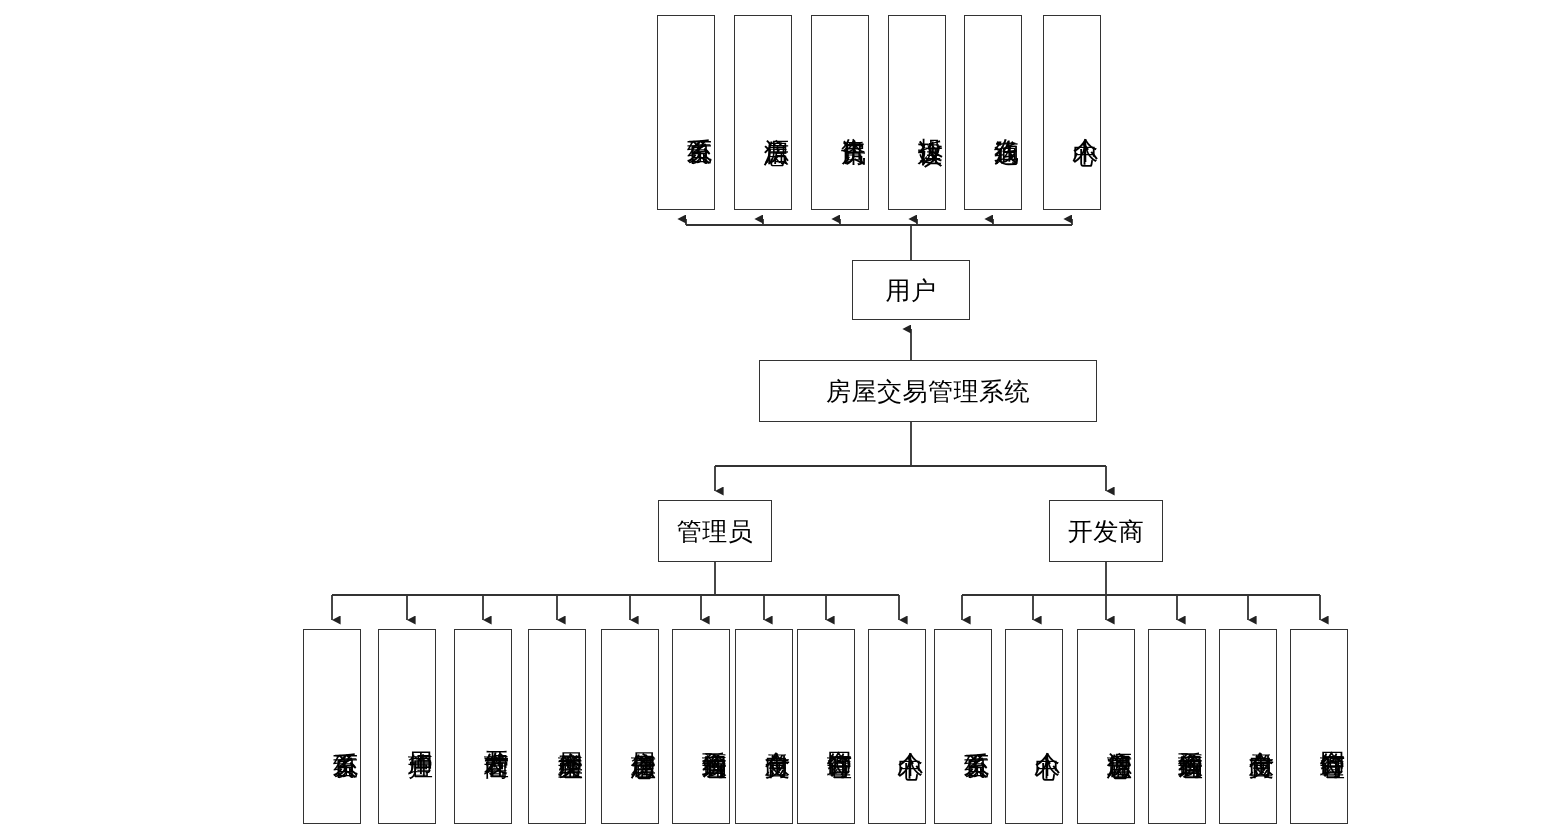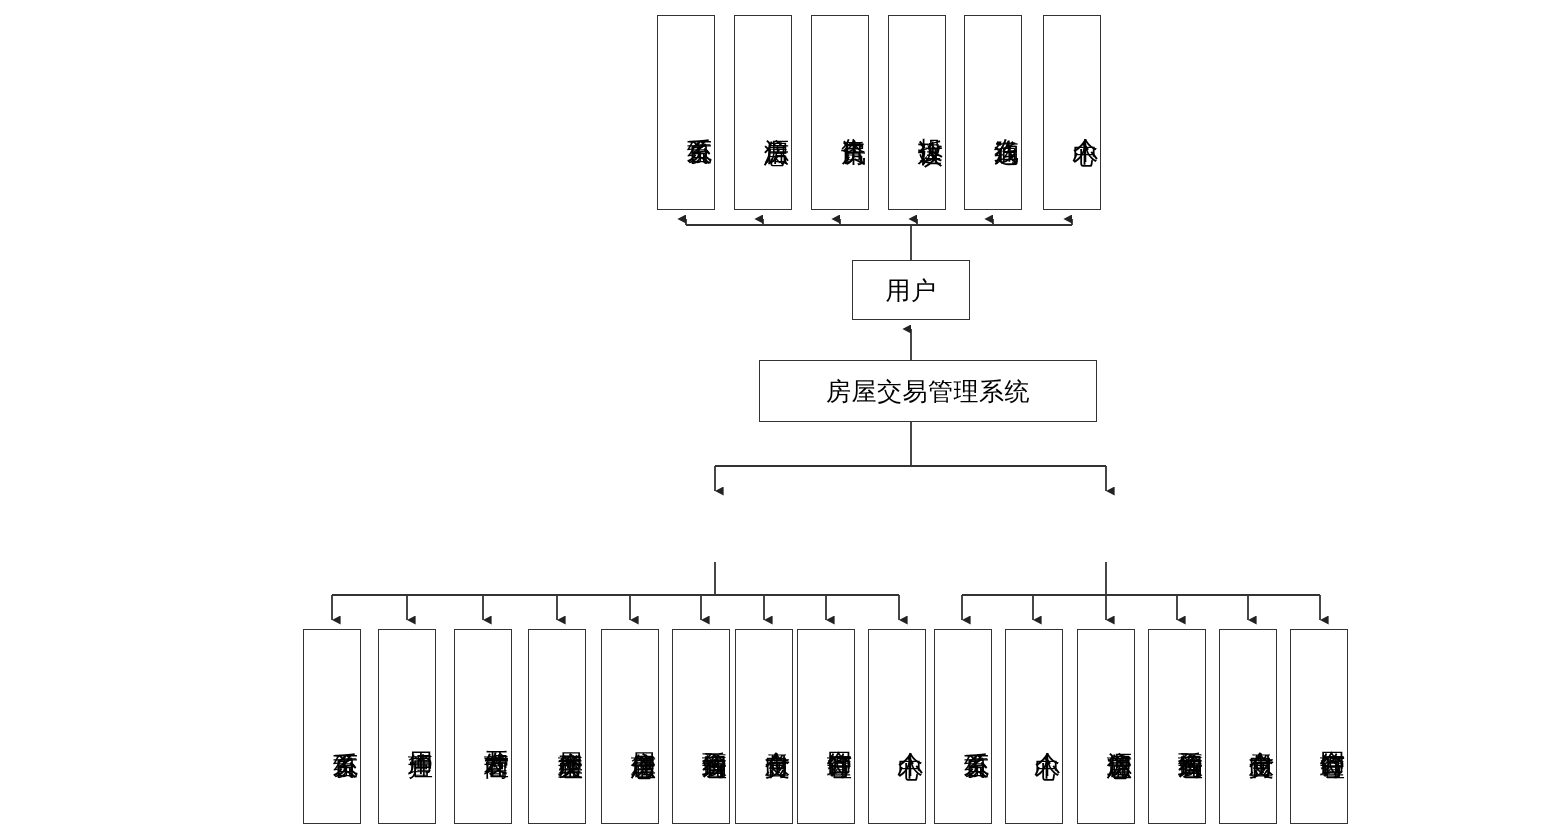--- a/index.html
+++ b/index.html
@@ -129,20 +129,26 @@
   </div>
 
   <div class="node horiz" style="left:852px;top:260px;width:118px;height:60px;">
     <span>用户</span>
   </div>
 
   <div class="node horiz" style="left:759px;top:360px;width:338px;height:62px;">
     <span>房屋交易管理系统</span>
   </div>
 
+  <div class="node horiz" style="left:658px;top:500px;width:114px;height:62px;">
+    <span>管理员</span>
+  </div>
+  <div class="node horiz" style="left:1049px;top:500px;width:114px;height:62px;">
+    <span>开发商</span>
+  </div>
 
   <div class="node vert" style="left:303px;top:629px;width:58px;height:195px;">
     <span>系统首页</span>
   </div>
   <div class="node vert" style="left:378px;top:629px;width:58px;height:195px;">
     <span>用户管理</span>
   </div>
   <div class="node vert" style="left:454px;top:629px;width:58px;height:195px;">
     <span>开发商管理</span>
   </div>

